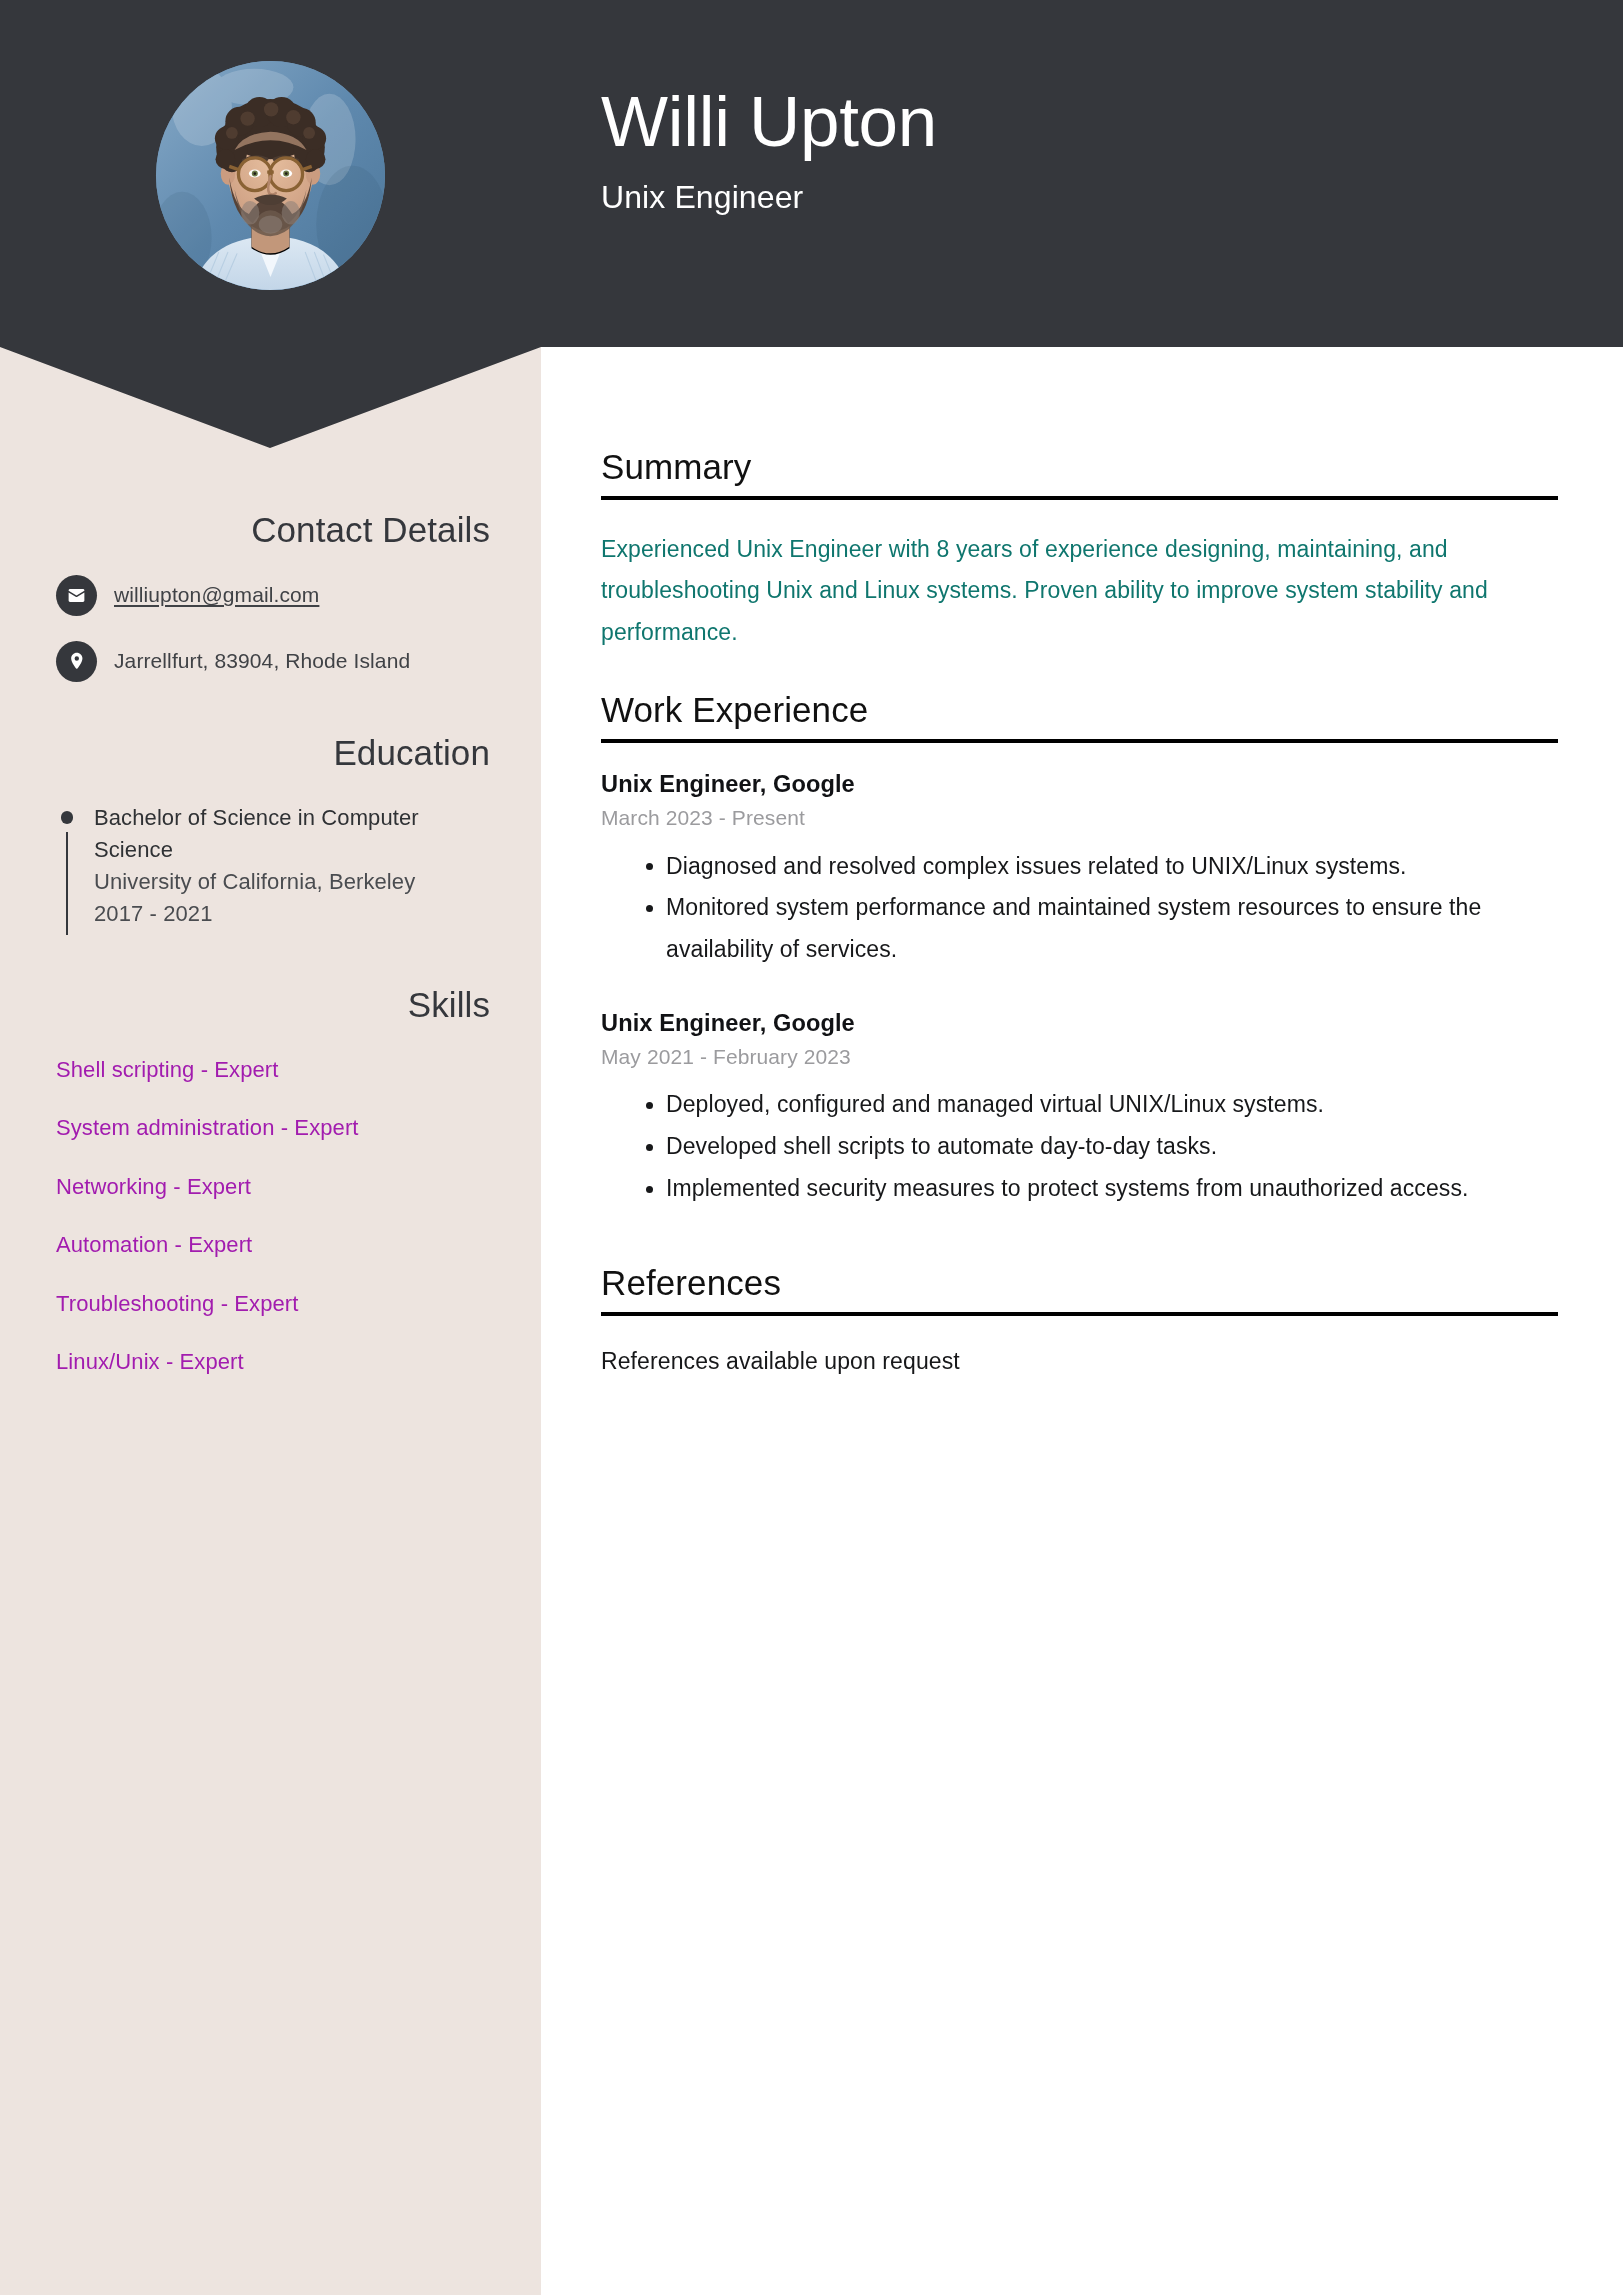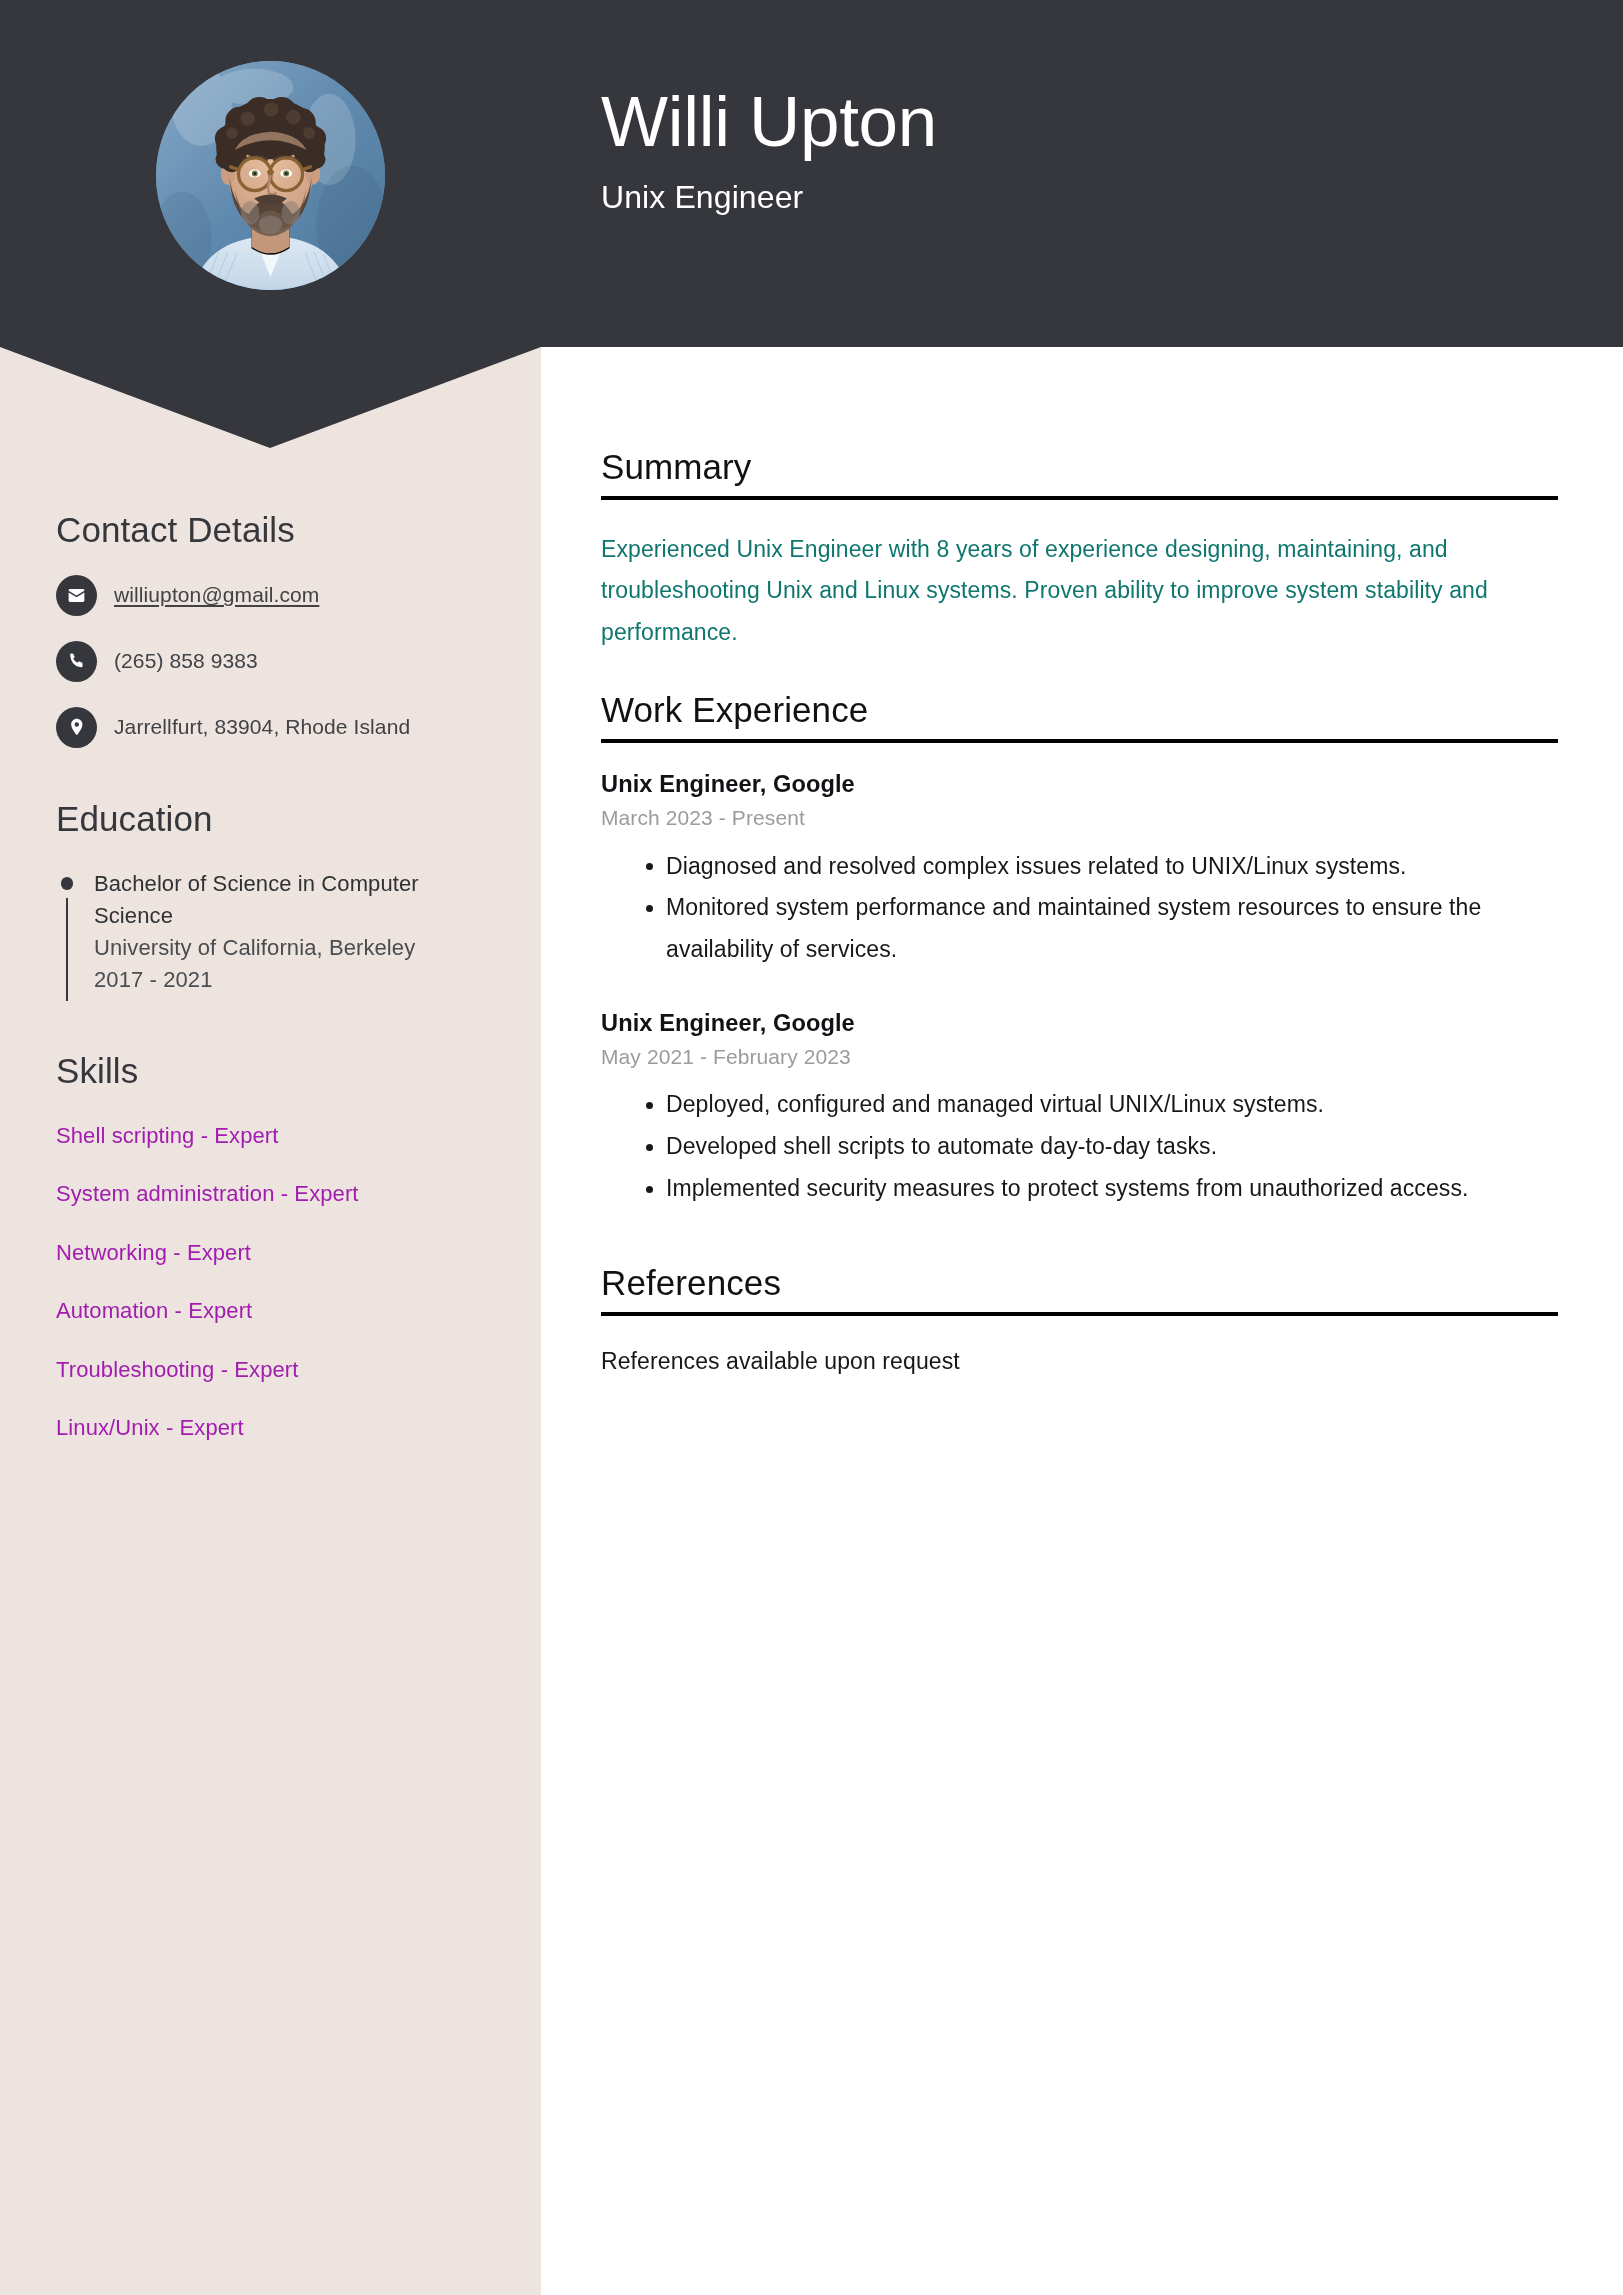--- a/index.html
+++ b/index.html
@@ -93,20 +93,21 @@
     padding: 0 51px 0 56px;
     box-sizing: border-box;
     color: #35373C;
   }
   .side-heading {
     font-size: 35px;
     font-weight: 400;
     color: #35373C;
     letter-spacing: 0.1px;
     line-height: 1.1;
+    text-align: right;
   }
 
   .contact-block { margin-top: 63px; }
   .contact-row {
     display: flex;
     align-items: center;
     margin-top: 25px;
   }
   .contact-row:first-child { margin-top: 29px; }
   .c-icon {
@@ -399,28 +400,20 @@
       <div class="contact-row">
         <span class="c-icon">
           <svg width="21" height="21" viewBox="0 0 24 24" fill="#ffffff" xmlns="http://www.w3.org/2000/svg">
             <path d="M3 6.2c0-.9.7-1.6 1.6-1.6h14.8c.9 0 1.6.7 1.6 1.6v.3l-9 5.4-9-5.4v-.3z"></path>
             <path d="M3 8.5l8.5 5.1c.3.2.7.2 1 0L21 8.5v9.3c0 .9-.7 1.6-1.6 1.6H4.6c-.9 0-1.6-.7-1.6-1.6V8.5z"></path>
           </svg>
         </span>
         <span class="c-text link">williupton@gmail.com</span>
       </div>
 
-      <div class="contact-row">
-        <span class="c-icon">
-          <svg width="19.6" height="19.6" viewBox="0 0 24 24" fill="#ffffff" xmlns="http://www.w3.org/2000/svg">
-            <path d="M6.6 3c.5 0 1 .3 1.2.8l1.3 3a1.3 1.3 0 0 1-.35 1.5l-1.2 1a12.3 12.3 0 0 0 5.15 5.15l1-1.2a1.3 1.3 0 0 1 1.5-.35l3 1.3c.5.2.8.7.8 1.2v2.9c0 .9-.75 1.7-1.65 1.6C9.6 19.2 4.8 14.4 3.9 4.65 3.8 3.75 4.6 3 5.5 3h1.1z"></path>
-          </svg>
-        </span>
-        <span class="c-text">(265) 858 9383</span>
-      </div>
 
       <div class="contact-row">
         <span class="c-icon">
           <svg width="19.6" height="19.6" viewBox="0 0 24 24" fill="#ffffff" xmlns="http://www.w3.org/2000/svg">
             <path d="M12 2.2c-3.8 0-6.9 3.1-6.9 6.9 0 5 6.2 12.3 6.5 12.6.2.2.6.2.8 0 .3-.3 6.5-7.6 6.5-12.6 0-3.8-3.1-6.9-6.9-6.9zm0 9.6a2.7 2.7 0 1 1 0-5.4 2.7 2.7 0 0 1 0 5.4z"></path>
           </svg>
         </span>
         <span class="c-text">Jarrellfurt, 83904, Rhode Island</span>
       </div>
     </div>

